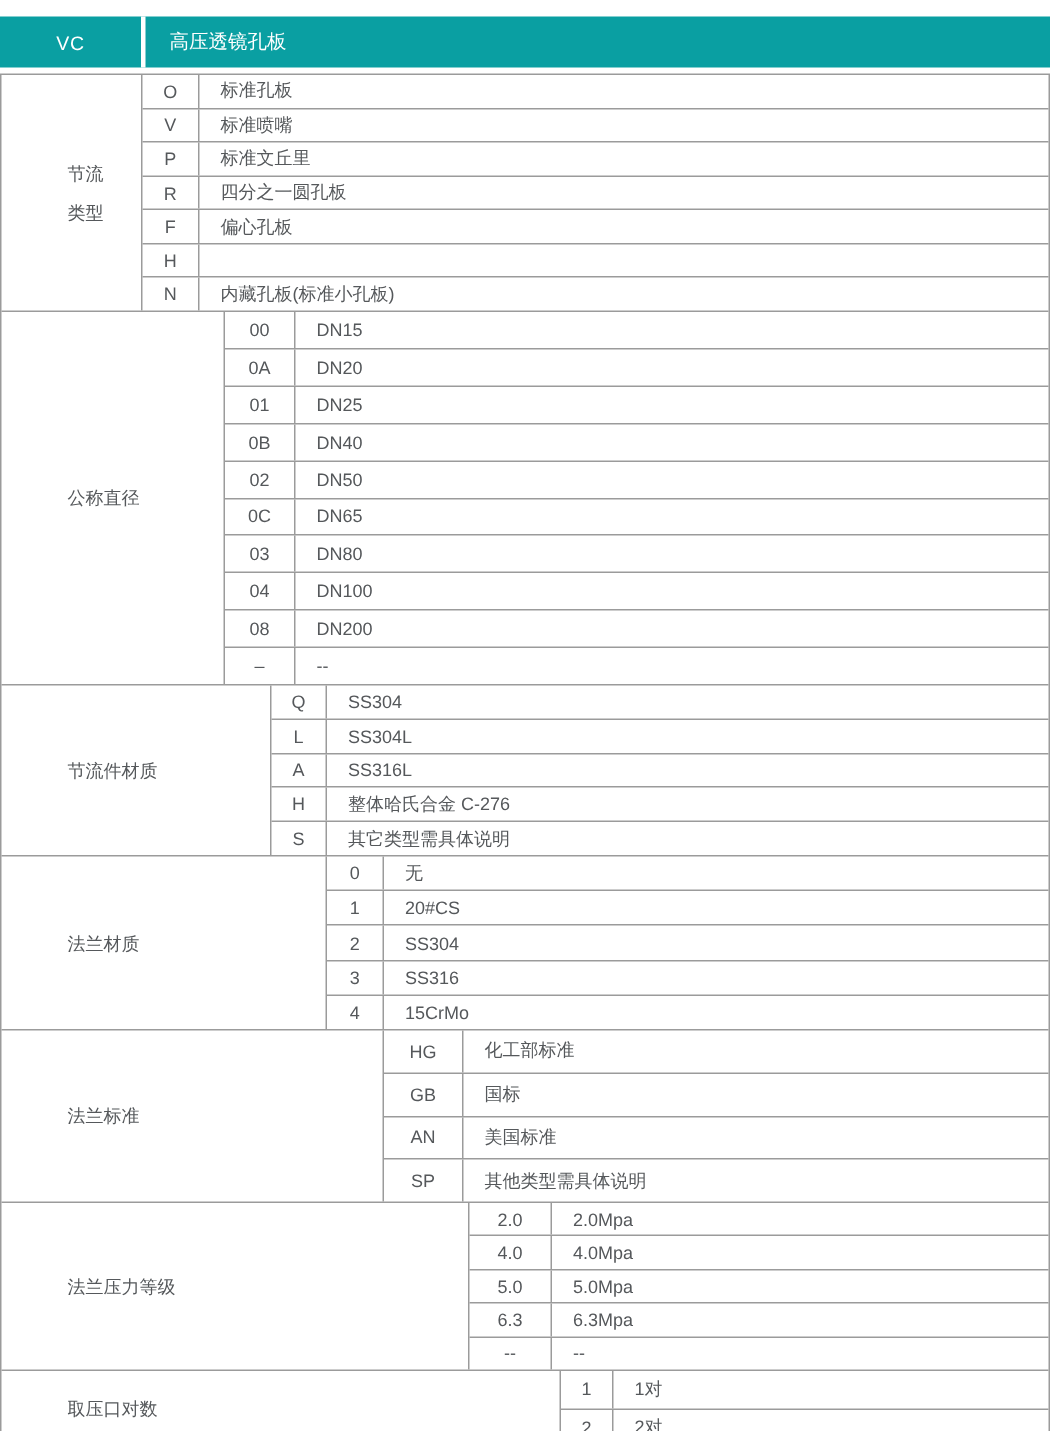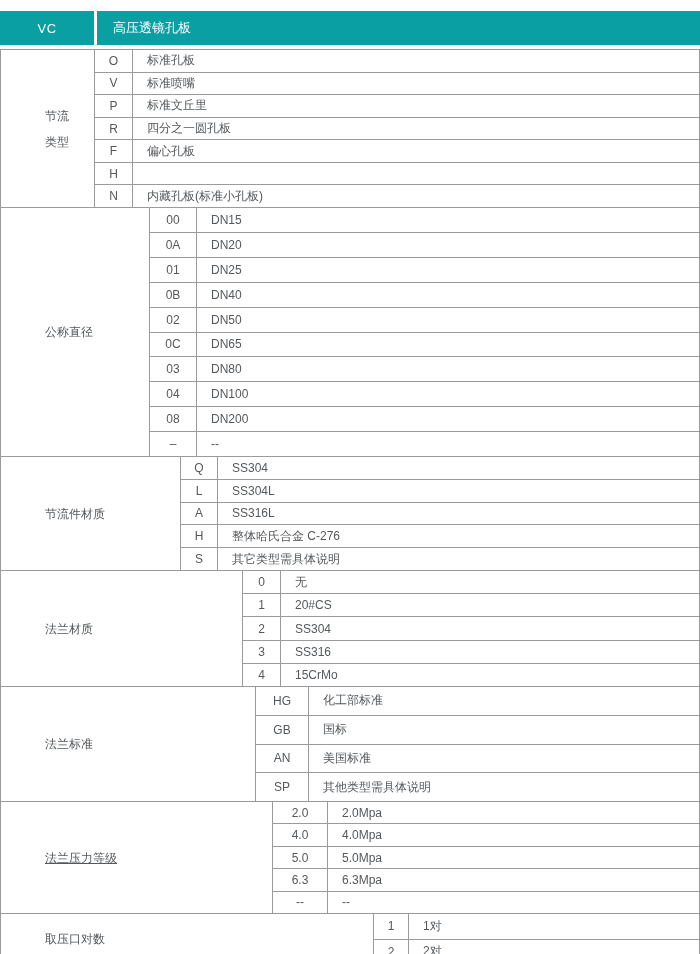--- a/index.html
+++ b/index.html
@@ -47,23 +47,23 @@
   .code {
     border-right: 1px solid var(--grid, #9b9b9b);
     display: flex; align-items: center; justify-content: center;
   }
   .desc { flex: 1; display: flex; align-items: center; padding-left: 14px; }
 
   
   .sec-1 { height: 158px; } .sec-1 .label { width: 94px;  } .sec-1 .code { width: 38px; }
   .sec-2 { height: 249px; } .sec-2 .label { width: 149px; } .sec-2 .code { width: 47px; }
   .sec-3 { height: 114px; } .sec-3 .label { width: 180px; } .sec-3 .code { width: 37px; }
-  .sec-4 { height: 116px; } .sec-4 .label { width: 242px; } .sec-4 .code { width: 38px; }
+  .sec-4 { height: 116px; } .sec-4 .label { width: 217px; } .sec-4 .code { width: 38px; }
   .sec-5 { height: 115px; } .sec-5 .label { width: 255px; } .sec-5 .code { width: 53px; }
-  .sec-6 { height: 112px; } .sec-6 .label { width: 272px; text-decoration: underline; } .sec-6 .code { width: 55px; }
+  .sec-6 { height: 112px; } .sec-6 .label { width: 312px; } .sec-6 .code { width: 55px; }
   .sec-7 { height: 50px;  } .sec-7 .label { width: 373px; } .sec-7 .code { width: 35px; }
 </style>
 </head>
 <body>
 
 <div class="page">
 
   <div class="header">
     <div class="h-code">VC</div>
     <div class="h-div"></div>

